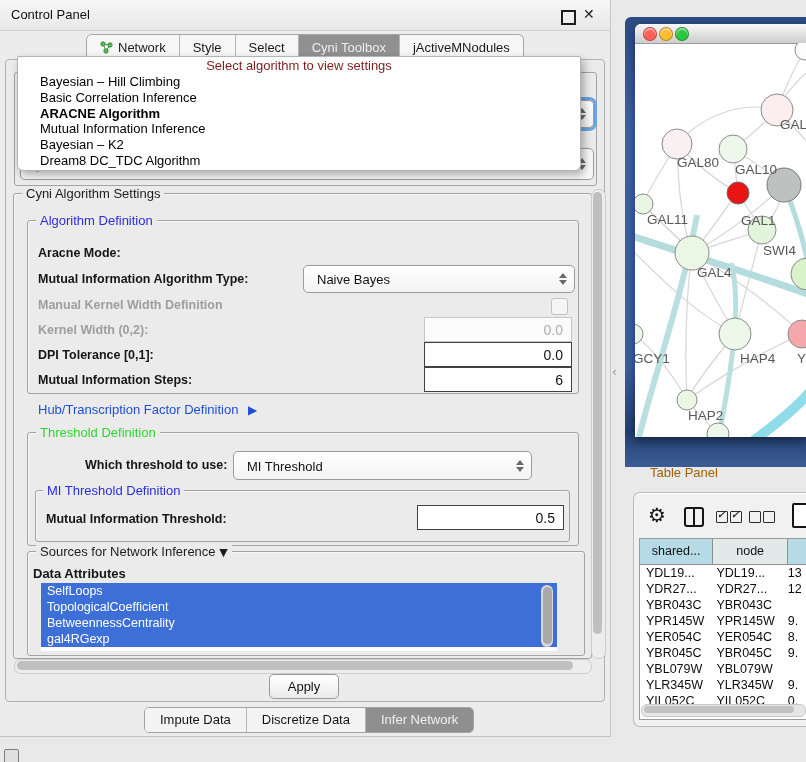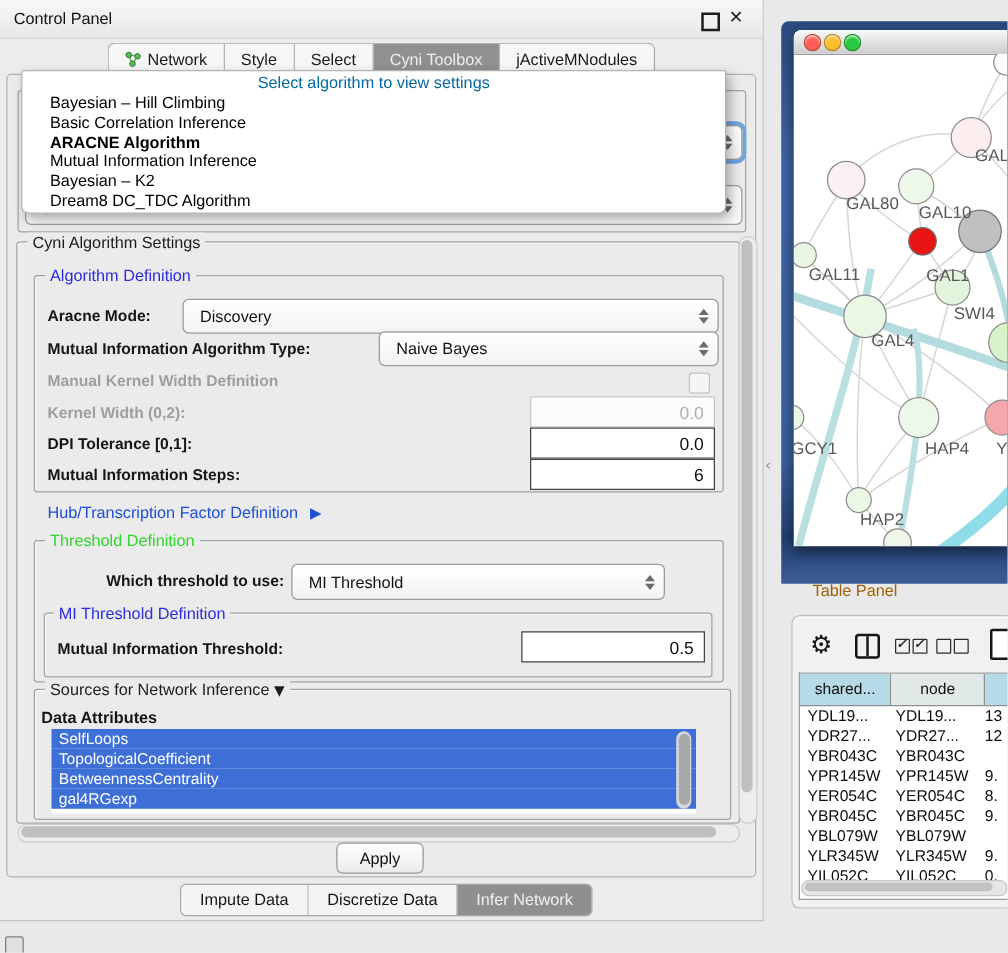--- a/index.html
+++ b/index.html
@@ -34,21 +34,21 @@
   .steppers i{position:absolute;left:0;width:0;height:0;border-left:4px solid transparent;border-right:4px solid transparent;}
   .steppers i.up{top:0;border-bottom:5px solid #6a6a6a;}
   .steppers i.dn{bottom:0;border-top:5px solid #6a6a6a;}
   .frag-combo1{left:330px;top:100px;width:262px;height:26px;box-shadow:0 0 0 3px #68a5e2;}
   .frag-combo2{left:20px;top:148px;width:572px;height:30px;background:#f7f7f7;}
   .frag-combo2 .cval{color:#b7b7b7;}
 
   
   .popup{left:17px;top:56px;width:562px;height:113px;background:#ffffff;border:1px solid #b4b4b4;
       border-radius:2px 2px 6px 6px;box-shadow:3px 4px 9px rgba(0,0,0,.30);z-index:6;}
-  .popup-hint{height:17px;line-height:18px;text-align:center;color:#0369a1;font-size:13px;}
+  .popup-hint{height:17px;line-height:18px;text-align:center;color:#7f1d1d;font-size:13px;}
   .popup-item{height:15.8px;line-height:15.8px;padding-left:22px;font-size:13px;color:#000;white-space:nowrap;}
   .popup-item.bold{font-weight:bold;}
 
   
   .groupbox{border:1px solid #a3a3a3;border-radius:3px;box-shadow:inset 1px 1px 0 rgba(255,255,255,.55);}
   .grouptitle{background:#ebebeb;padding:0 4px;font-size:13px;white-space:nowrap;}
   .blbl{font-weight:bold;font-size:12.5px;color:#161616;white-space:nowrap;}
   .dis{color:#9e9e9e;}
   .numinput{background:#fff;border:1.5px solid #414141;font-size:14px;color:#111;text-align:center;}
   .numinput span{position:absolute;right:8px;top:50%;transform:translateY(-50%);}
@@ -164,27 +164,20 @@
     <div class="popup-item">Dream8 DC_TDC Algorithm</div>
   </div>
 
   <div class="abs groupbox" style="left:13px;top:193px;width:577px;height:464px;"></div>
   <span class="abs grouptitle" style="left:22px;top:186px;color:#1d1d1d;">Cyni Algorithm Settings</span>
 
   <div class="abs groupbox" style="left:27px;top:220px;width:550px;height:172px;"></div>
   <span class="abs grouptitle" style="left:36px;top:213px;color:#2c2cdf;">Algorithm Definition</span>
 
   <span class="abs blbl" style="left:38px;top:246px;">Aracne Mode:</span>
-  <div class="abs combo" style="left:146px;top:239px;width:427px;height:26px;">
-    <span class="cval">Discovery</span>
-    <span class="steppers">
-        <i class="up"></i>
-        <i class="dn"></i>
-      </span>
-  </div>
 
   <span class="abs blbl" style="left:38px;top:272px;">Mutual Information Algorithm Type:</span>
   <div class="abs combo" style="left:303px;top:265px;width:270px;height:26px;">
     <span class="cval">Naive Bayes</span>
     <span class="steppers">
         <i class="up"></i>
         <i class="dn"></i>
       </span>
   </div>
 

